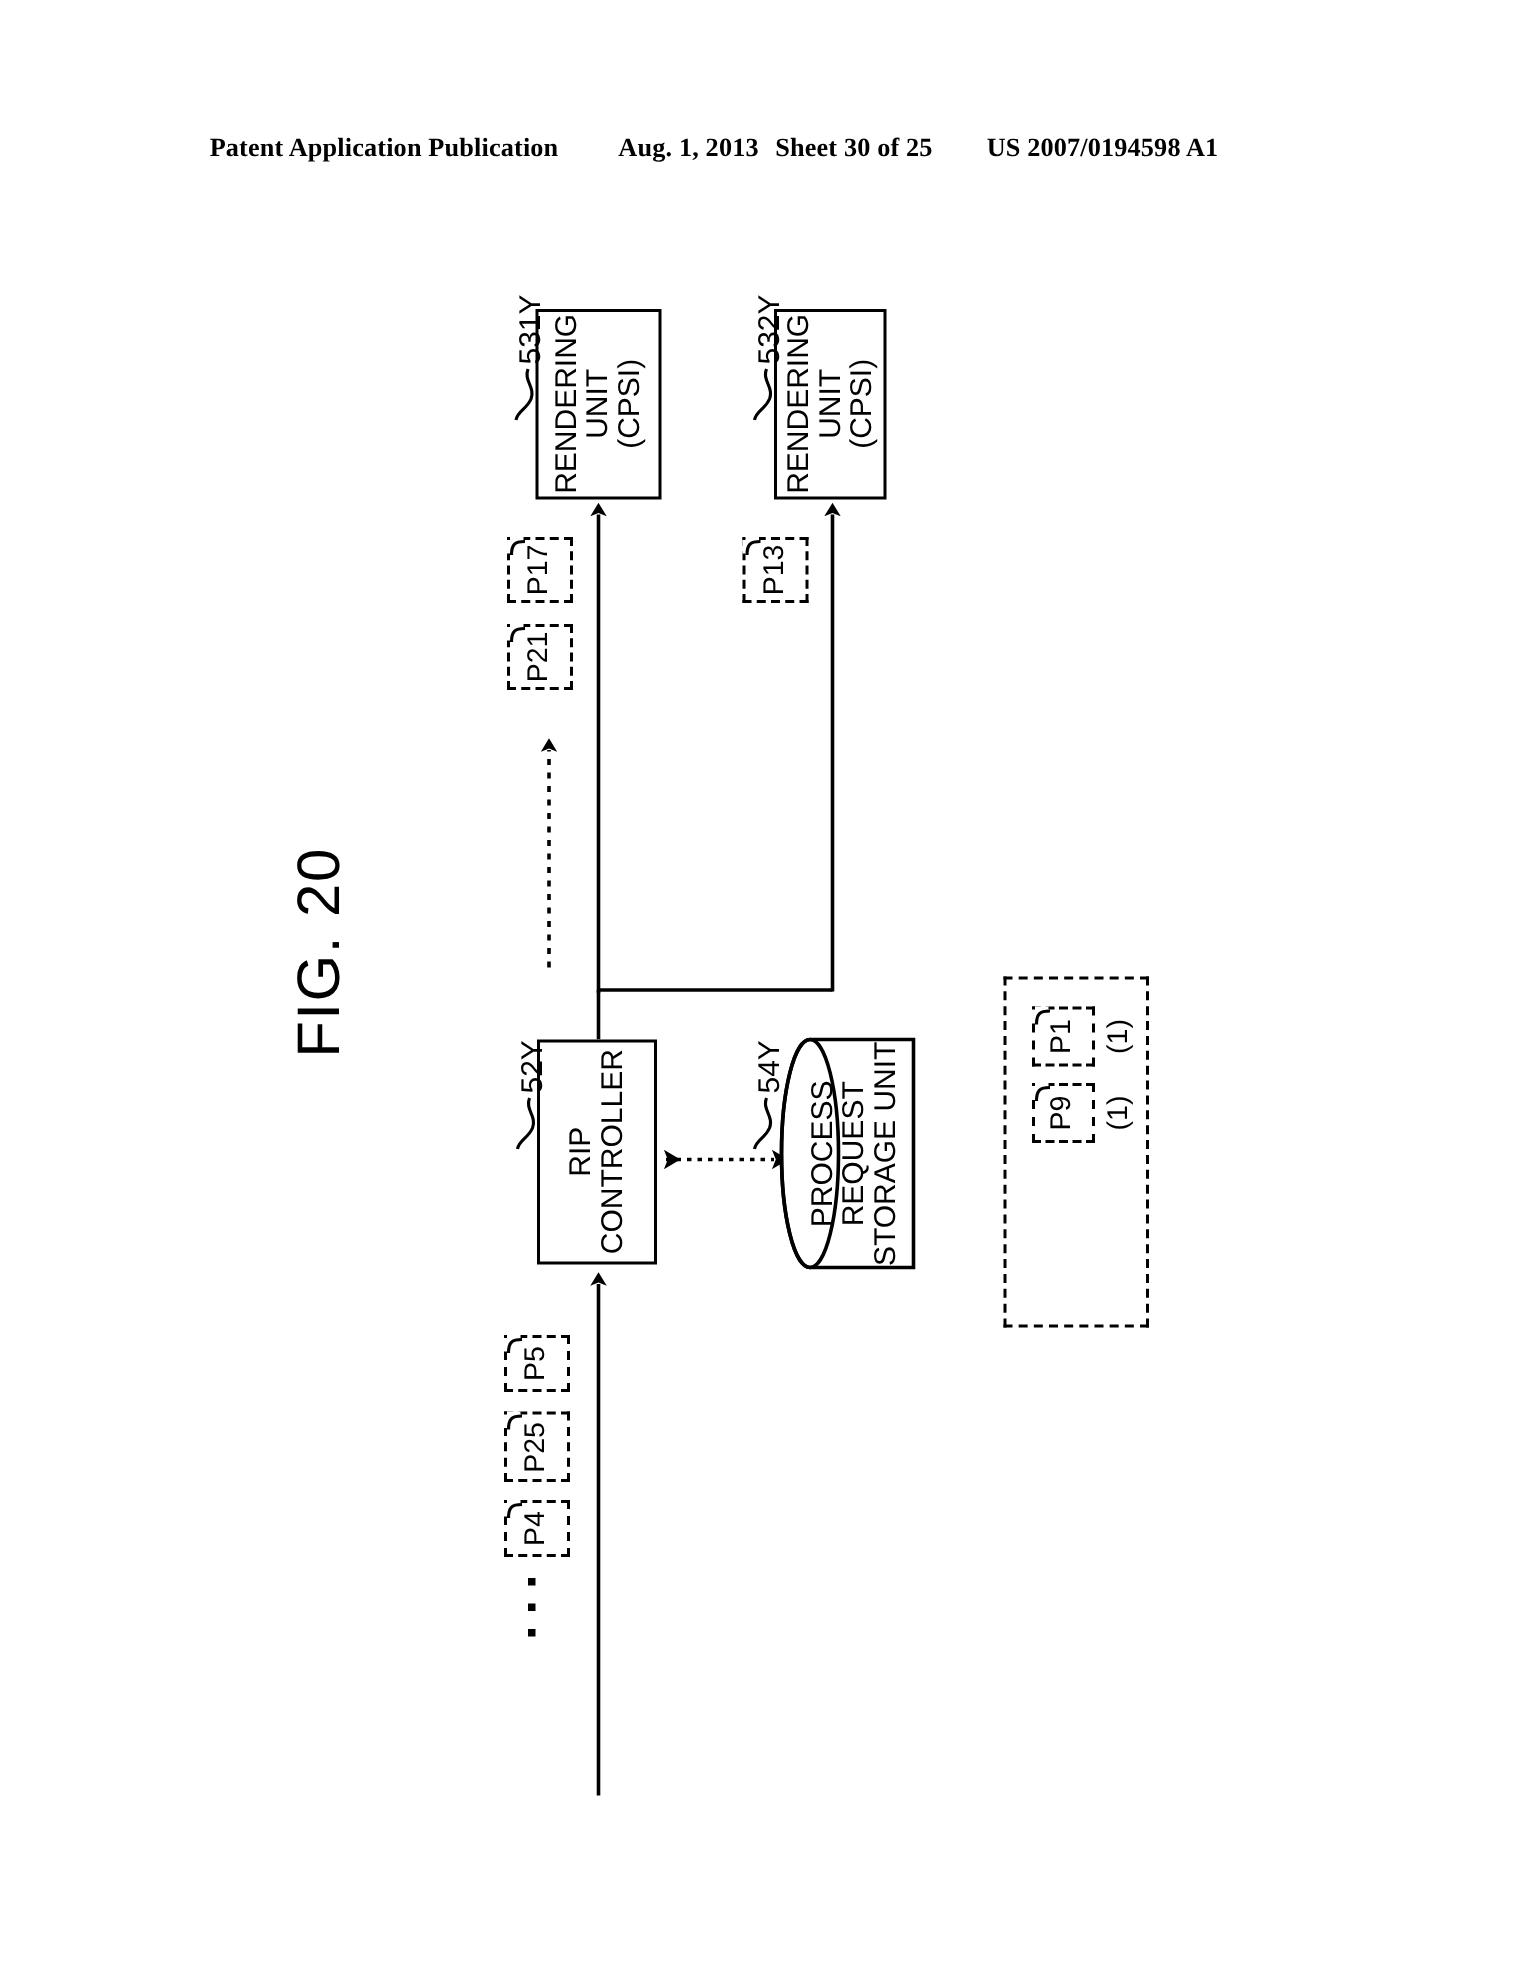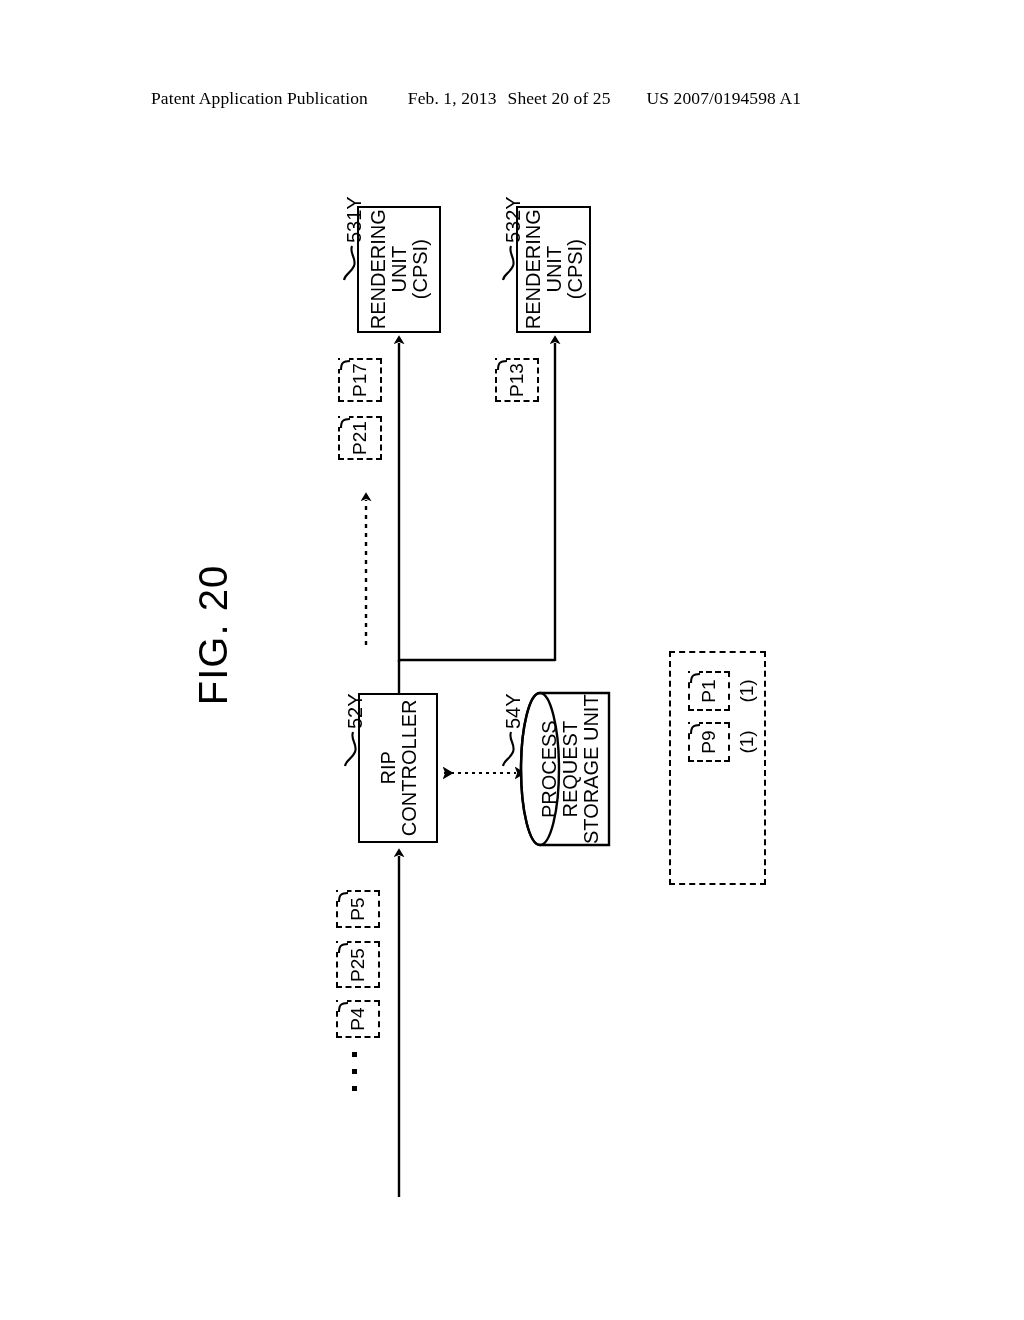--- a/index.html
+++ b/index.html
@@ -5,21 +5,21 @@
   html,body{margin:0;padding:0;background:#ffffff;}
   body{
     width:1024px;height:1320px;position:relative;overflow:hidden;
     font-family:"Liberation Sans", sans-serif;color:#000;
   }
 
   
   .hdr{
     position:absolute;left:0;top:88px;width:952px;
     font-family:"Liberation Serif", serif;
-    font-weight:normal;font-size:17.5px;
+    font-weight:bold;font-size:17.5px;
     display:flex;justify-content:center;align-items:baseline;
     white-space:nowrap;letter-spacing:.1px;
   }
   .hdr .seg{display:inline-block;}
   .hdr .gap-a{width:40px;}
   .hdr .gap-b{width:11px;}
   .hdr .gap-c{width:36px;}
 
   
   .figtitle{
@@ -103,23 +103,23 @@
   }
 
   svg.lines{position:absolute;left:0;top:0;width:1024px;height:1320px;pointer-events:none;}
 </style>
 </head>
 <body>
 
 <div class="hdr">
   <span class="seg">Patent Application Publication</span>
   <span class="gap-a"></span>
-  <span class="seg">Feb. 1, 2013</span>
+  <span class="seg">Aug. 1, 2013</span>
   <span class="gap-b"></span>
-  <span class="seg">Sheet 20 of 25</span>
+  <span class="seg">Sheet 30 of 25</span>
   <span class="gap-c"></span>
   <span class="seg">US 2007/0194598 A1</span>
 </div>
 
 <div class="figtitle">FIG. 20</div>
 
 <svg class="lines" viewBox="0 0 1024 1320">
   <defs>
     <marker id="ah" markerWidth="9" markerHeight="11" refX="1.2" refY="5.5" orient="auto" markerUnits="userSpaceOnUse">
       <path d="M0,0 L9,5.5 L0,11 L2.2,5.5 Z" fill="#000"></path>

